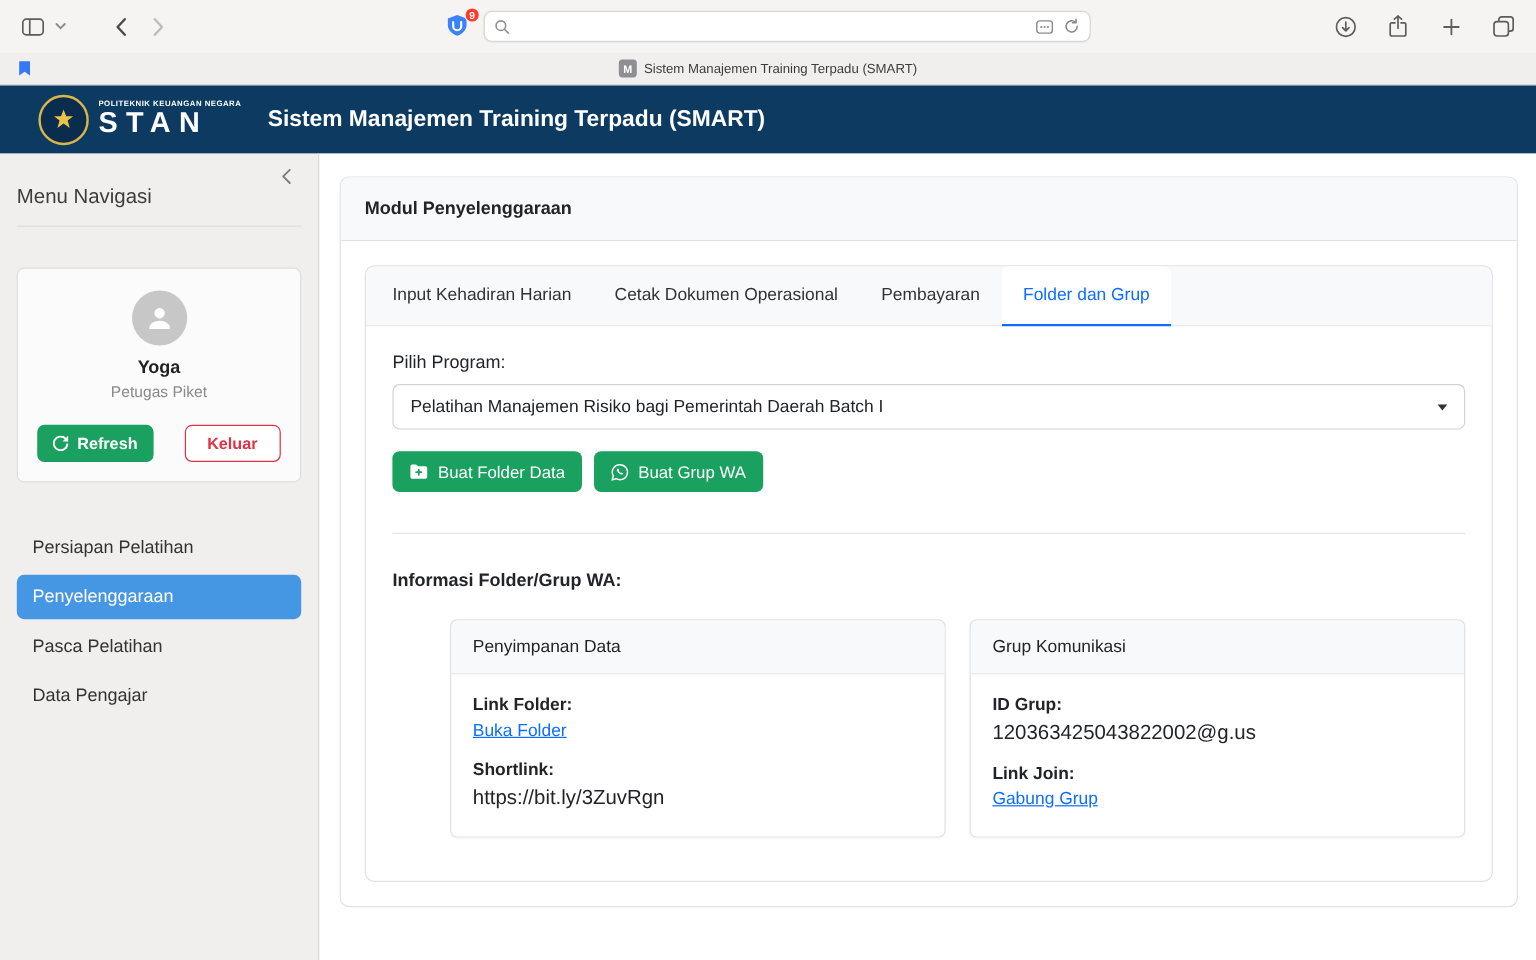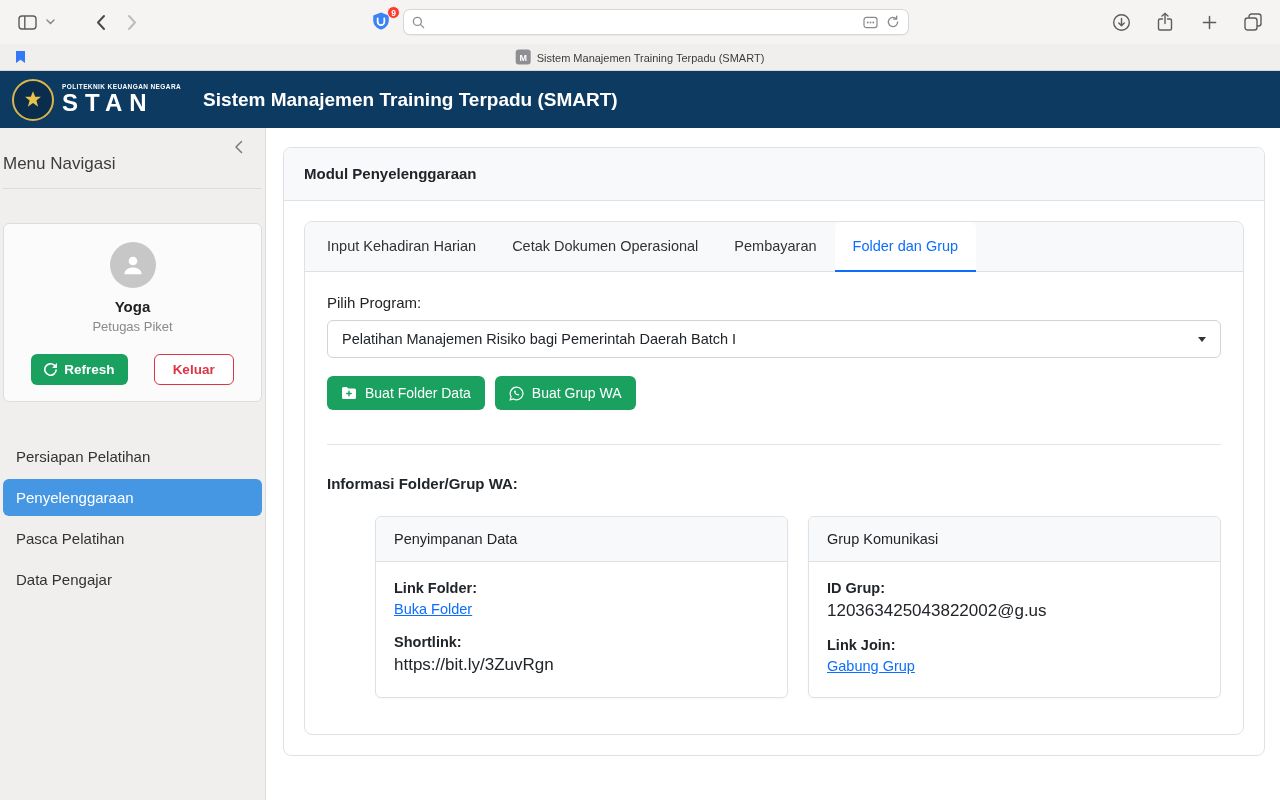--- a/index.html
+++ b/index.html
@@ -23,30 +23,30 @@
   .addr-spacer { flex:1; }
 
   .tabstrip { position:relative; height:27px; background:#f1efed; border-bottom:1px solid #d8d6d4; display:flex; align-items:center; padding:0 14px; }
   .pinned { display:flex; }
   .tabcenter { position:absolute; left:50%; top:50%; transform:translate(-50%,-50%); display:flex; align-items:center; gap:6px; }
   .favicon { width:15px; height:15px; background:#8e8e93; border-radius:3px; color:#fff; font-size:9px; font-weight:bold;
              display:flex; align-items:center; justify-content:center; }
   .tab-title { font-size:11px; color:#3c3c3c; }
 
   
-  .app-header { height:57px; background:#0c3a61; display:flex; align-items:center; padding:0 12px; }
+  .app-header { height:57px; background:#0c3a61; display:flex; align-items:center; padding:0 32px; }
   .brand { display:flex; align-items:center; gap:8px; }
   .emblem { width:42px; height:42px; border-radius:50%; background:#0a2c4d; border:2px solid #d9b64b; display:flex; align-items:center; justify-content:center; }
   .brand-small { color:#fff; font-size:6.5px; font-weight:bold; letter-spacing:.4px; white-space:nowrap; }
   .brand-big { color:#fff; font-size:24px; font-weight:bold; letter-spacing:7px; line-height:1.05; }
   .app-title { color:#fff; font-size:19px; font-weight:bold; margin-left:22px; }
 
   
   .app-body { display:flex; height:672px; }
-  .sidebar { position:relative; width:266px; background:#f0efee; border-right:1px solid #dcdad8; padding:0 3px; flex-shrink:0; }
+  .sidebar { position:relative; width:266px; background:#f0efee; border-right:1px solid #dcdad8; padding:0 14px; flex-shrink:0; }
   .collapse-btn { position:absolute; top:12px; right:22px; }
   .menu-title { margin-top:26px; font-size:17px; color:#3d3d3d; }
   .sb-divider { border:none; border-top:1px solid #dcdcdc; margin-top:14px; }
 
   .user-card { margin-top:34px; background:#fbfbfb; border:1px solid #ddd; border-radius:6px; padding:18px 12px 16px; text-align:center; }
   .avatar { width:46px; height:46px; border-radius:50%; background:#c7c7c7; margin:0 auto; display:flex; align-items:center; justify-content:center; }
   .user-name { margin-top:10px; font-size:15px; font-weight:bold; color:#222; }
   .user-role { margin-top:4px; font-size:13px; color:#8a8a8a; }
   .user-actions { margin-top:20px; display:flex; justify-content:center; gap:6px; }
   .btn-refresh { background:#1aa160; color:#fff; border-radius:6px; padding:7px 13px; font-size:13.5px; font-weight:bold;

